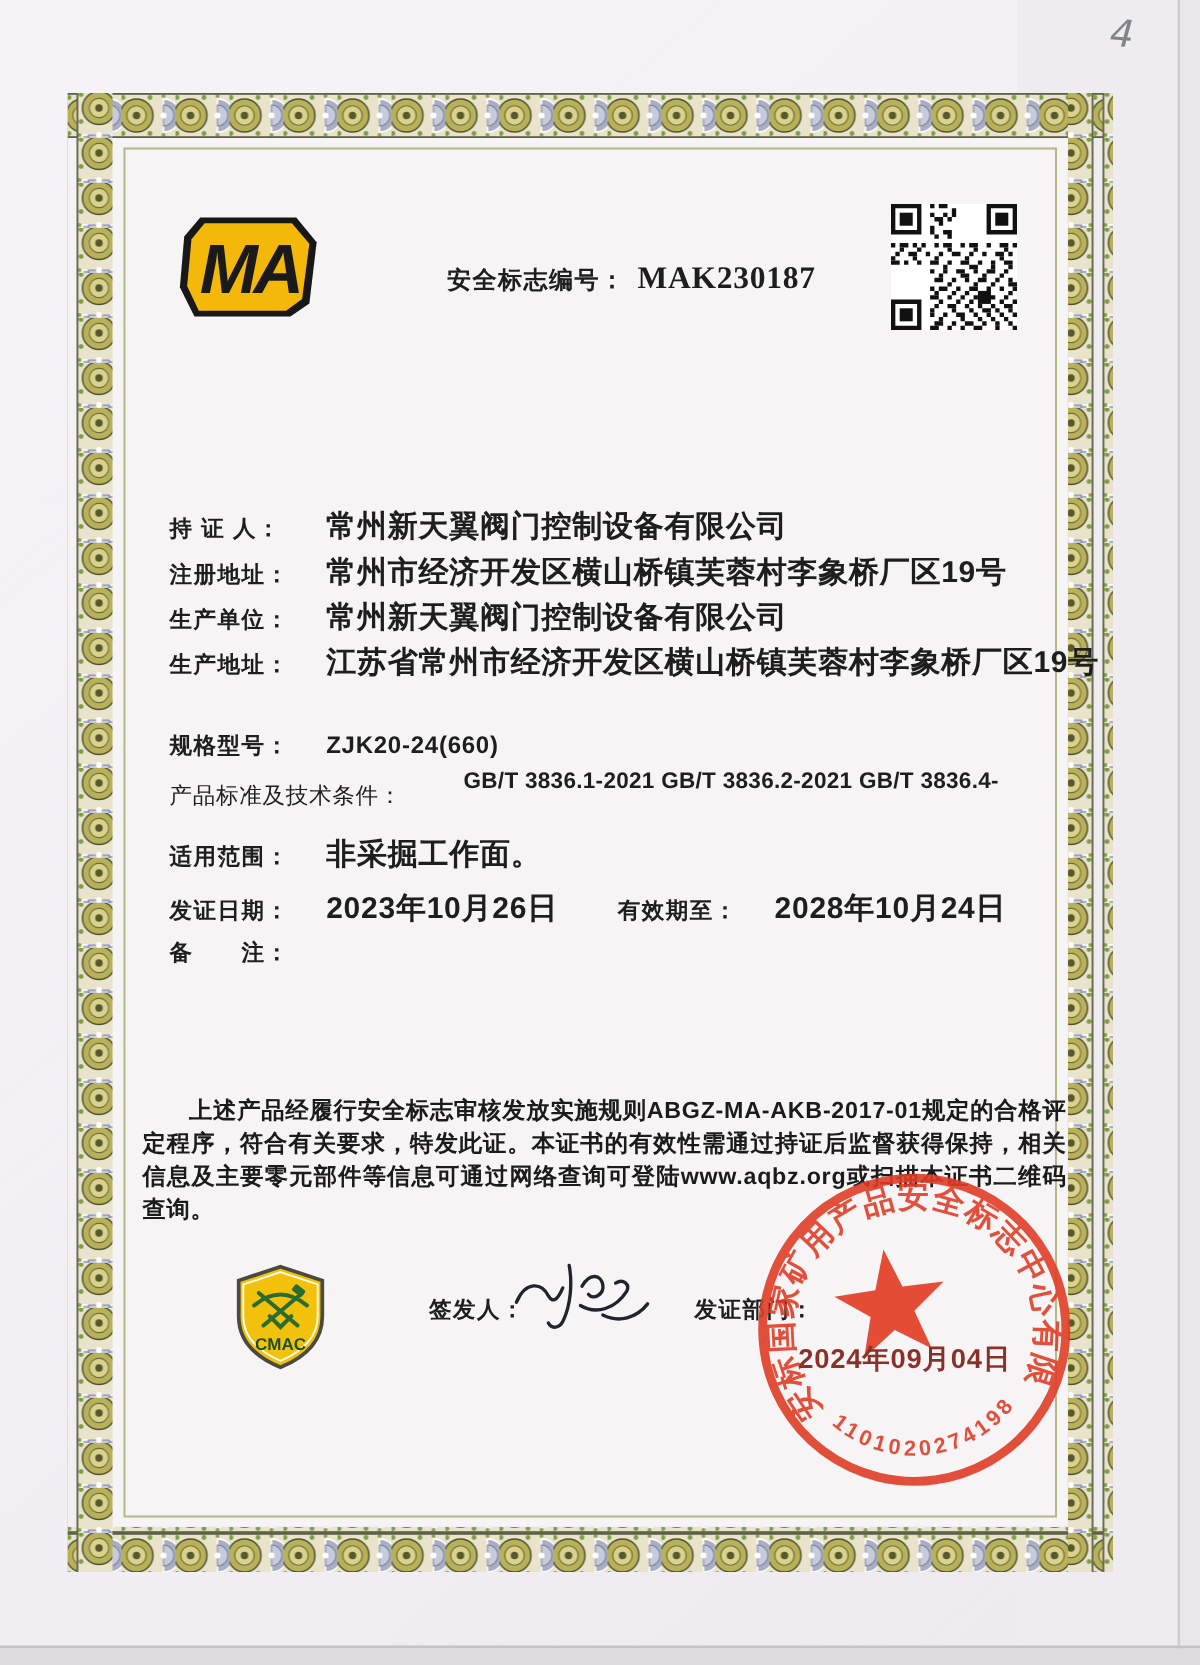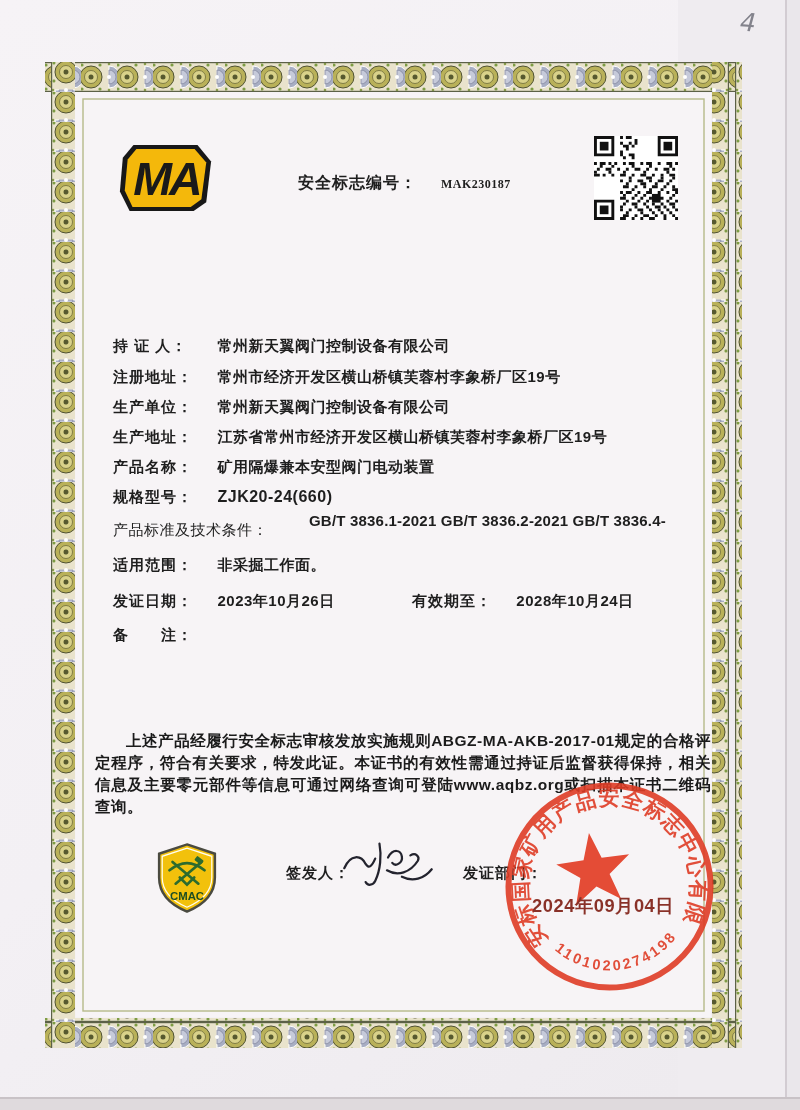--- a/index.html
+++ b/index.html
@@ -15,30 +15,30 @@
   
   .pagenum{left:740px;top:8px;font-size:25px;color:#83838c;font-style:italic;
     font-family:"DejaVu Sans", sans-serif;transform:rotate(4deg);}
   
   .frame{left:45px;top:62px;}
   
   .ma-logo{left:117px;top:143px;width:97px;height:70px;}
   
   .certline{left:298px;top:173px;white-space:nowrap;}
   .certline .lab{font-size:16px;font-weight:700;letter-spacing:1px;}
-  .certline .val{font-size:12px;font-family:"Liberation Serif", serif;margin-left:24px;}
+  .certline .val{font-size:21px;font-family:"Liberation Serif", serif;margin-left:8px;}
   
   .qr{left:594px;top:136px;width:84px;height:84px;}
   
   .title{left:0;top:250px;width:800px;text-align:center;font-size:35px;
     font-weight:700;letter-spacing:6px;color:#151515;}
   
   .row{position:absolute;left:113px;white-space:nowrap;}
   .lbl{display:inline-block;min-width:100px;font-size:15px;font-weight:700;letter-spacing:1px;}
-  .val{font-size:15px;font-weight:700;letter-spacing:0.5px;}
+  .val{font-size:20px;font-weight:700;letter-spacing:0.5px;}
   .r-holder{top:337px}.r-reg{top:368px}.r-manu{top:398px}.r-paddr{top:428px}
   .r-pname{top:458px}.r-model{top:488px}.r-scope{top:556px}.r-dates{top:592px}.r-remark{top:626px}
   .r-std{top:510px}
   .lbl-wide{display:inline-block;width:196px;font-size:15px;font-weight:400;vertical-align:top;padding-top:11px;letter-spacing:0.5px;}
   .val-lines{display:inline-block;width:400px;font-size:15px;font-weight:700;line-height:22px;white-space:normal;letter-spacing:0.2px;}
   .val-issue{display:inline-block;width:190px;}
   .model-val{font-size:16px;}
   
   .statement{left:95px;top:730px;width:616px;font-size:15.5px;font-weight:700;
     line-height:1.42;text-align:justify;text-indent:2em;letter-spacing:0.5px;color:#1b1b1b;}
@@ -143,24 +143,20 @@
     <span class="val">常州市经济开发区横山桥镇芙蓉村李象桥厂区19号</span>
   </div>
   <div class="row r-manu">
     <span class="lbl">生产单位：</span>
     <span class="val">常州新天翼阀门控制设备有限公司</span>
   </div>
   <div class="row r-paddr">
     <span class="lbl">生产地址：</span>
     <span class="val">江苏省常州市经济开发区横山桥镇芙蓉村李象桥厂区19号</span>
   </div>
-  <div class="row r-pname">
-    <span class="lbl">产品名称：</span>
-    <span class="val">矿用隔爆兼本安型阀门电动装置</span>
-  </div>
   <div class="row r-model">
     <span class="lbl">规格型号：</span>
     <span class="val model-val">ZJK20-24(660)</span>
   </div>
   <div class="row r-std">
     <span class="lbl-wide">产品标准及技术条件：</span><span class="val-lines"><span>GB/T 3836.1-2021 GB/T 3836.2-2021 GB/T 3836.4-</span><br>
       </span>
   </div>
   <div class="row r-scope">
     <span class="lbl">适用范围：</span>

